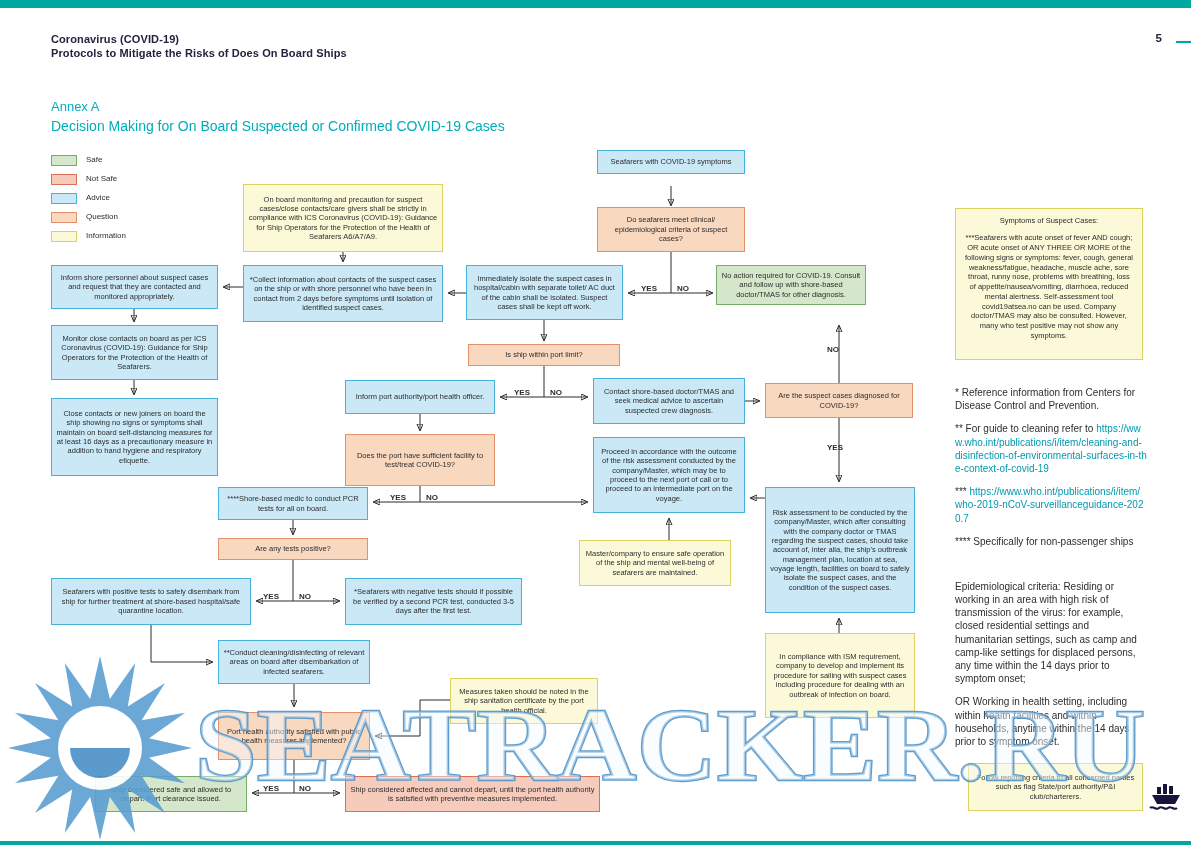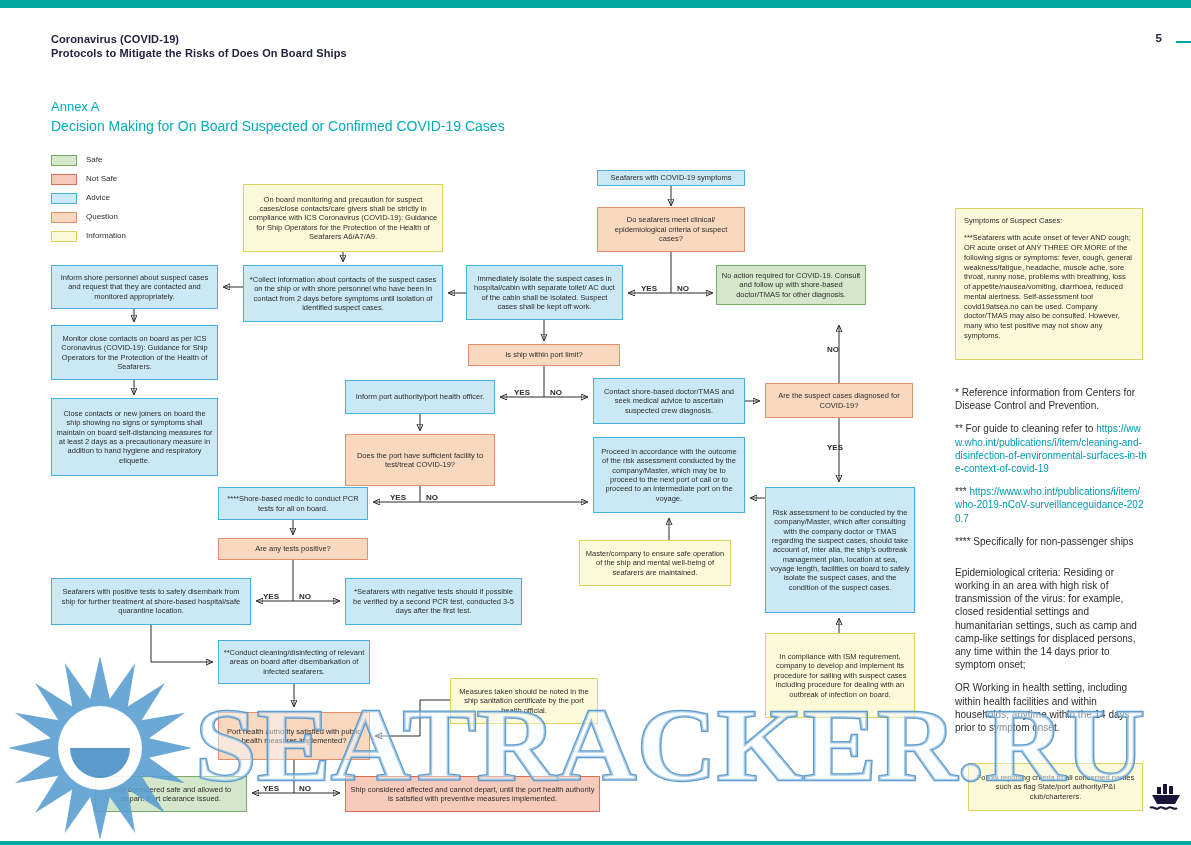--- a/index.html
+++ b/index.html
@@ -25,32 +25,32 @@
   .node{
     position:absolute;border:1px solid;box-sizing:border-box;
     display:flex;align-items:center;justify-content:center;
     text-align:center;font-size:7.5px;line-height:1.25;padding:2px 4px;z-index:2;
   }
   .safe{background:var(--safe_fill,#d5e7ca);border-color:var(--safe_border,#76ac67)}
   .notsafe{background:var(--notsafe_fill,#f7cbbc);border-color:var(--notsafe_border,#dd6f55)}
   .advice{background:var(--advice_fill,#cae8f6);border-color:var(--advice_border,#48b1da)}
   .question{background:var(--question_fill,#f9d8c0);border-color:var(--question_border,#e2916a)}
   .info{background:var(--info_fill,#fcf9d8);border-color:var(--info_border,#ddd25e)}
-  .sym{display:block;text-align:left;padding:7px 8px}
+  .sym{display:block;text-align:center;padding:7px 8px}
   .sym-h{margin-bottom:8px}
   .sym-b{line-height:1.3}
 
   .flow-label{position:absolute;font-size:8px;font-weight:bold;z-index:3}
 
   .arrows{position:absolute;left:0;top:0;z-index:1}
   .arrows path{stroke:#2b2b2b;stroke-width:1;fill:none}
 
   .notes{position:absolute;left:955px;top:386px;width:192px;font-size:10px;line-height:1.32;z-index:2}
   .notes p{margin:0 0 10px}
-  .notes p.gap{margin-top:18px}
+  .notes p.gap{margin-top:32px}
   .lnk{color:var(--link,#0099b0);word-break:break-all;text-decoration:none;cursor:pointer}
 
   .watermark{position:absolute;left:0;top:640px;z-index:10;pointer-events:none}
   .ship{position:absolute;left:1146px;top:774px;z-index:11}
 </style>
 </head>
 <body>
 
 <div class="topbar"></div>
 <div class="bottombar"></div>
@@ -120,29 +120,29 @@
   <path d="M669,540 L669,519" marker-end="url(#ah)"></path>
   <path d="M839,633 L839,619" marker-end="url(#ah)"></path>
   <path d="M151,625 L151,662 L212,662" marker-end="url(#ah)"></path>
   <path d="M294,684 L294,706" marker-end="url(#ah)"></path>
   <path d="M294,760 L294,793"></path>
   <path d="M294,793 L253,793" marker-end="url(#ah)"></path>
   <path d="M294,793 L339,793" marker-end="url(#ah)"></path>
   <path d="M450,700 L420,700 L420,736 L376,736" marker-end="url(#ah)"></path>
 </svg>
 
-<div class="node advice" style="left:597px;top:170px;width:148px;height:16px">Seafarers with COVID-19 symptoms</div>
+<div class="node advice" style="left:597px;top:150px;width:148px;height:24px">Seafarers with COVID-19 symptoms</div>
 <div class="node question" style="left:597px;top:207px;width:148px;height:45px">Do seafarers meet clinical/ epidemiological criteria of suspect cases?</div>
 <div class="node info" style="left:243px;top:184px;width:200px;height:68px">On board monitoring and precaution for suspect cases/close contacts/care givers shall be strictly in compliance with ICS Coronavirus (COVID-19): Guidance for Ship Operators for the Protection of the Health of Seafarers A6/A7/A9.</div>
 <div class="node advice" style="left:466px;top:265px;width:157px;height:55px">Immediately isolate the suspect cases in hospital/cabin with separate toilet/ AC duct of the cabin shall be isolated. Suspect cases shall be kept off work.</div>
 <div class="node safe" style="left:716px;top:265px;width:150px;height:40px">No action required for COVID-19. Consult and follow up with shore-based doctor/TMAS for other diagnosis.</div>
 <div class="node advice" style="left:243px;top:265px;width:200px;height:57px">*Collect information about contacts of the suspect cases on the ship or with shore personnel who have been in contact from 2 days before symptoms until isolation of identified suspect cases.</div>
 <div class="node advice" style="left:51px;top:265px;width:167px;height:44px">Inform shore personnel about suspect cases and request that they are contacted and monitored appropriately.</div>
 <div class="node advice" style="left:51px;top:325px;width:167px;height:55px">Monitor close contacts on board as per ICS Coronavirus (COVID-19): Guidance for Ship Operators for the Protection of the Health of Seafarers.</div>
-<div class="node advice" style="left:51px;top:398px;width:167px;height:78px">Close contacts or new joiners on board the ship showing no signs or symptoms shall maintain on board self-distancing measures for at least 2 days as a precautionary measure in addition to hand hygiene and respiratory etiquette.</div>
+<div class="node advice" style="left:51px;top:398px;width:167px;height:78px">Close contacts or new joiners on board the ship showing no signs or symptoms shall maintain on board self-distancing measures for at least 16 days as a precautionary measure in addition to hand hygiene and respiratory etiquette.</div>
 <div class="node question" style="left:468px;top:344px;width:152px;height:22px">Is ship within port limit?</div>
 <div class="node advice" style="left:345px;top:380px;width:150px;height:34px">Inform port authority/port health officer.</div>
 <div class="node advice" style="left:593px;top:378px;width:152px;height:46px">Contact shore-based doctor/TMAS and seek medical advice to ascertain suspected crew diagnosis.</div>
 <div class="node question" style="left:765px;top:383px;width:148px;height:35px">Are the suspect cases diagnosed for COVID-19?</div>
 <div class="node question" style="left:345px;top:434px;width:150px;height:52px">Does the port have sufficient facility to test/treat COVID-19?</div>
 <div class="node advice" style="left:593px;top:437px;width:152px;height:76px">Proceed in accordance with the outcome of the risk assessment conducted by the company/Master, which may be to proceed to the next port of call or to proceed to an intermediate port on the voyage.</div>
 <div class="node advice" style="left:218px;top:487px;width:150px;height:33px">****Shore-based medic to conduct PCR tests for all on board.</div>
 <div class="node question" style="left:218px;top:538px;width:150px;height:22px">Are any tests positive?</div>
 <div class="node info" style="left:579px;top:540px;width:152px;height:46px">Master/company to ensure safe operation of the ship and mental well-being of seafarers are maintained.</div>
 <div class="node advice" style="left:765px;top:487px;width:150px;height:126px">Risk assessment to be conducted by the company/Master, which after consulting with the company doctor or TMAS regarding the suspect cases, should take account of, inter alia, the ship's outbreak management plan, location at sea, voyage length, facilities on board to safely isolate the suspect cases, and the condition of the suspect cases.</div>

